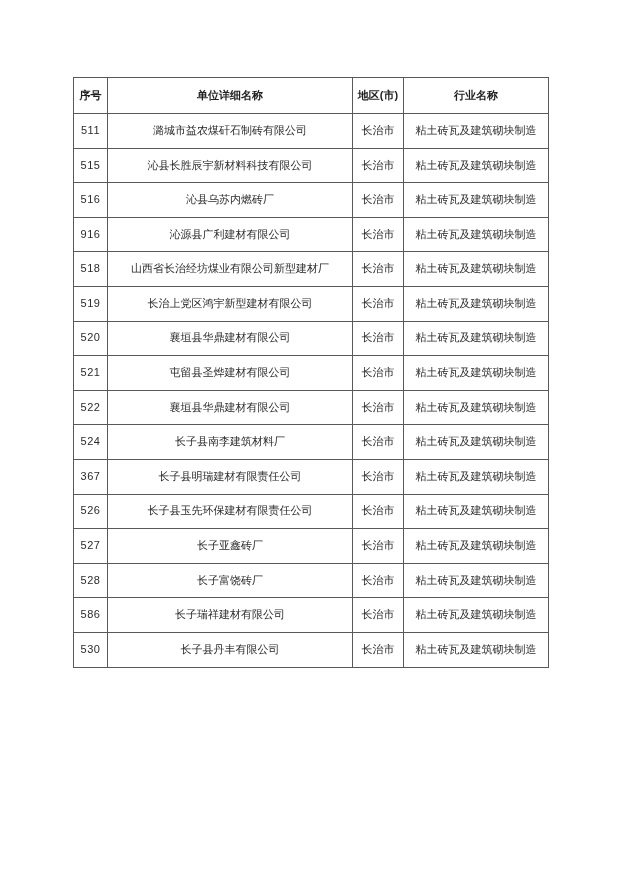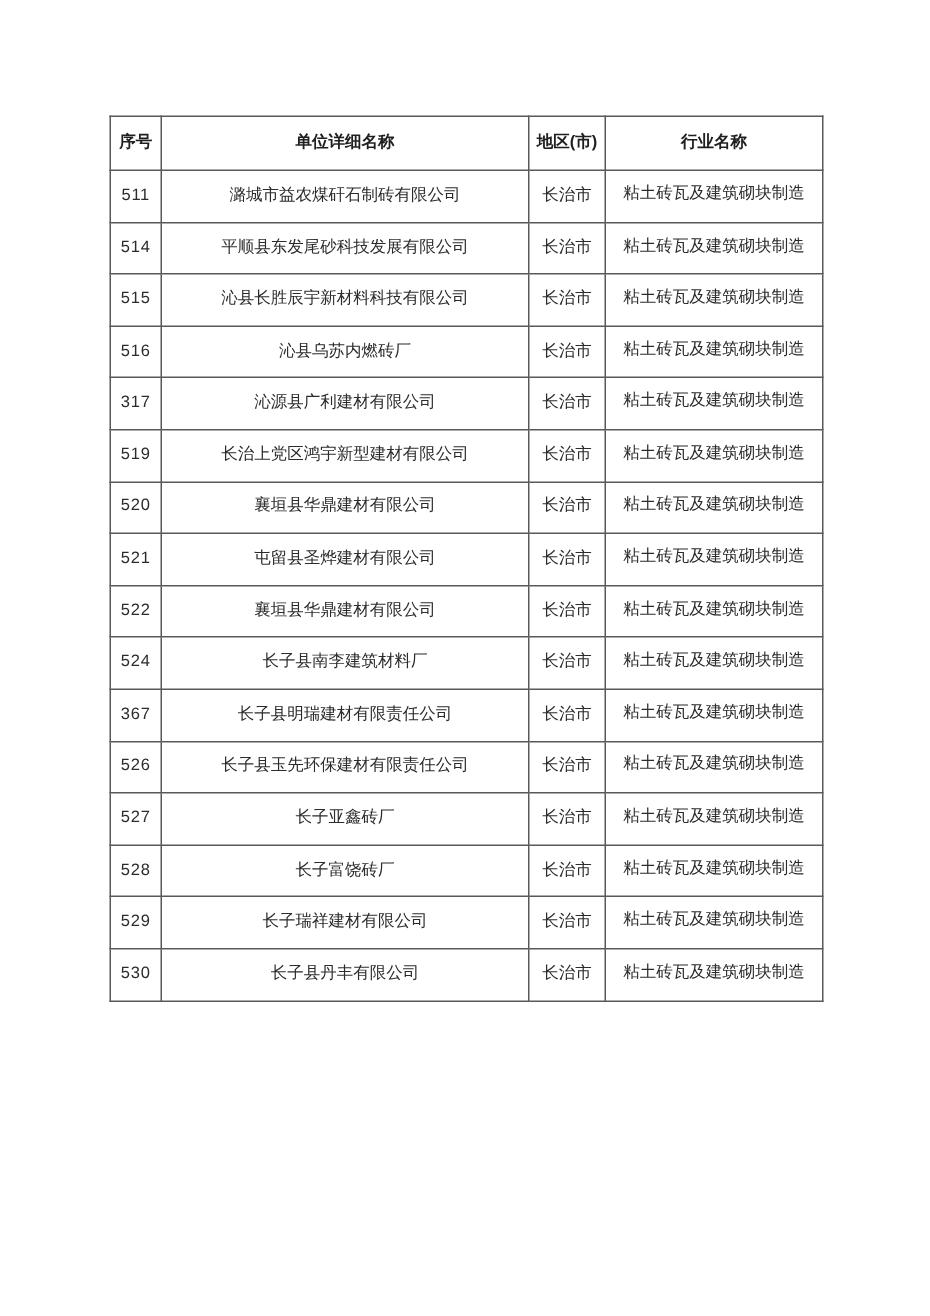--- a/index.html
+++ b/index.html
@@ -37,21 +37,21 @@
     height: 36px;
     font-weight: bold;
     color: #1f1f1f;
   }
   table.registry td {
     height: 34.6px;
     font-weight: normal;
     color: #2b2b2b;
   }
   table.registry td.cell-seq { letter-spacing: 0.5px; }
-  table.registry td.cell-industry { font-weight: 500; font-family: Liberation Mono, monospace; }
+  table.registry td.cell-industry { font-weight: 500; }
 </style>
 </head>
 <body>
 
 <div class="page">
   <table class="registry">
     <colgroup>
       <col style="width:34px">
       <col style="width:245px">
       <col style="width:51px">
@@ -66,40 +66,40 @@
         </tr>
     </thead>
     <tbody>
         <tr>
           <td class="cell-seq">511</td>
           <td class="cell-name">潞城市益农煤矸石制砖有限公司</td>
           <td class="cell-region">长治市</td>
           <td class="cell-industry">粘土砖瓦及建筑砌块制造</td>
         </tr>
         <tr>
-          <td class="cell-seq">514</td>
-          <td class="cell-name">平顺县东发尾砂科技发展有限公司</td>
-          <td class="cell-region">长治市</td>
-          <td class="cell-industry">粘土砖瓦及建筑砌块制造</td>
-        </tr>
-        <tr>
           <td class="cell-seq">515</td>
           <td class="cell-name">沁县长胜辰宇新材料科技有限公司</td>
           <td class="cell-region">长治市</td>
           <td class="cell-industry">粘土砖瓦及建筑砌块制造</td>
         </tr>
         <tr>
           <td class="cell-seq">516</td>
           <td class="cell-name">沁县乌苏内燃砖厂</td>
           <td class="cell-region">长治市</td>
           <td class="cell-industry">粘土砖瓦及建筑砌块制造</td>
         </tr>
         <tr>
-          <td class="cell-seq">317</td>
+          <td class="cell-seq">916</td>
           <td class="cell-name">沁源县广利建材有限公司</td>
+          <td class="cell-region">长治市</td>
+          <td class="cell-industry">粘土砖瓦及建筑砌块制造</td>
+        </tr>
+        <tr>
+          <td class="cell-seq">518</td>
+          <td class="cell-name">山西省长治经坊煤业有限公司新型建材厂</td>
           <td class="cell-region">长治市</td>
           <td class="cell-industry">粘土砖瓦及建筑砌块制造</td>
         </tr>
         <tr>
           <td class="cell-seq">519</td>
           <td class="cell-name">长治上党区鸿宇新型建材有限公司</td>
           <td class="cell-region">长治市</td>
           <td class="cell-industry">粘土砖瓦及建筑砌块制造</td>
         </tr>
         <tr>
@@ -144,21 +144,21 @@
           <td class="cell-region">长治市</td>
           <td class="cell-industry">粘土砖瓦及建筑砌块制造</td>
         </tr>
         <tr>
           <td class="cell-seq">528</td>
           <td class="cell-name">长子富饶砖厂</td>
           <td class="cell-region">长治市</td>
           <td class="cell-industry">粘土砖瓦及建筑砌块制造</td>
         </tr>
         <tr>
-          <td class="cell-seq">529</td>
+          <td class="cell-seq">586</td>
           <td class="cell-name">长子瑞祥建材有限公司</td>
           <td class="cell-region">长治市</td>
           <td class="cell-industry">粘土砖瓦及建筑砌块制造</td>
         </tr>
         <tr>
           <td class="cell-seq">530</td>
           <td class="cell-name">长子县丹丰有限公司</td>
           <td class="cell-region">长治市</td>
           <td class="cell-industry">粘土砖瓦及建筑砌块制造</td>
         </tr>

